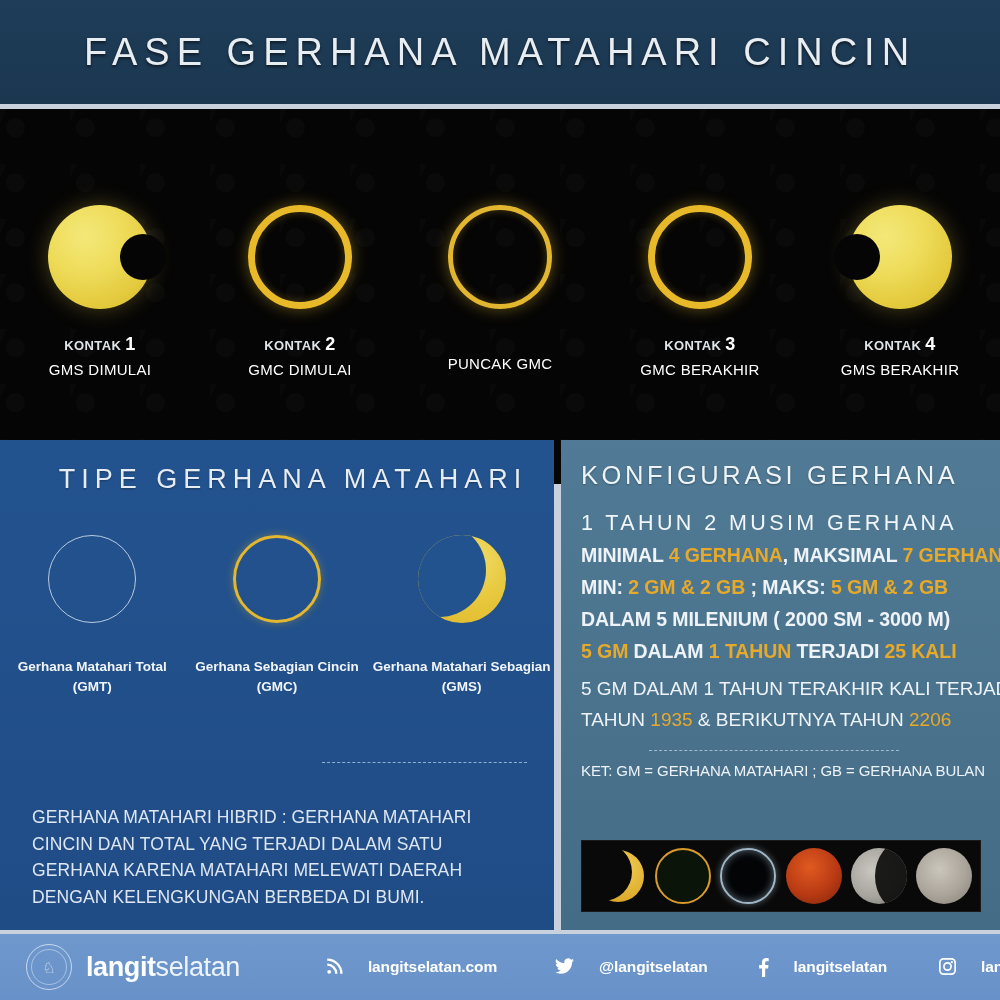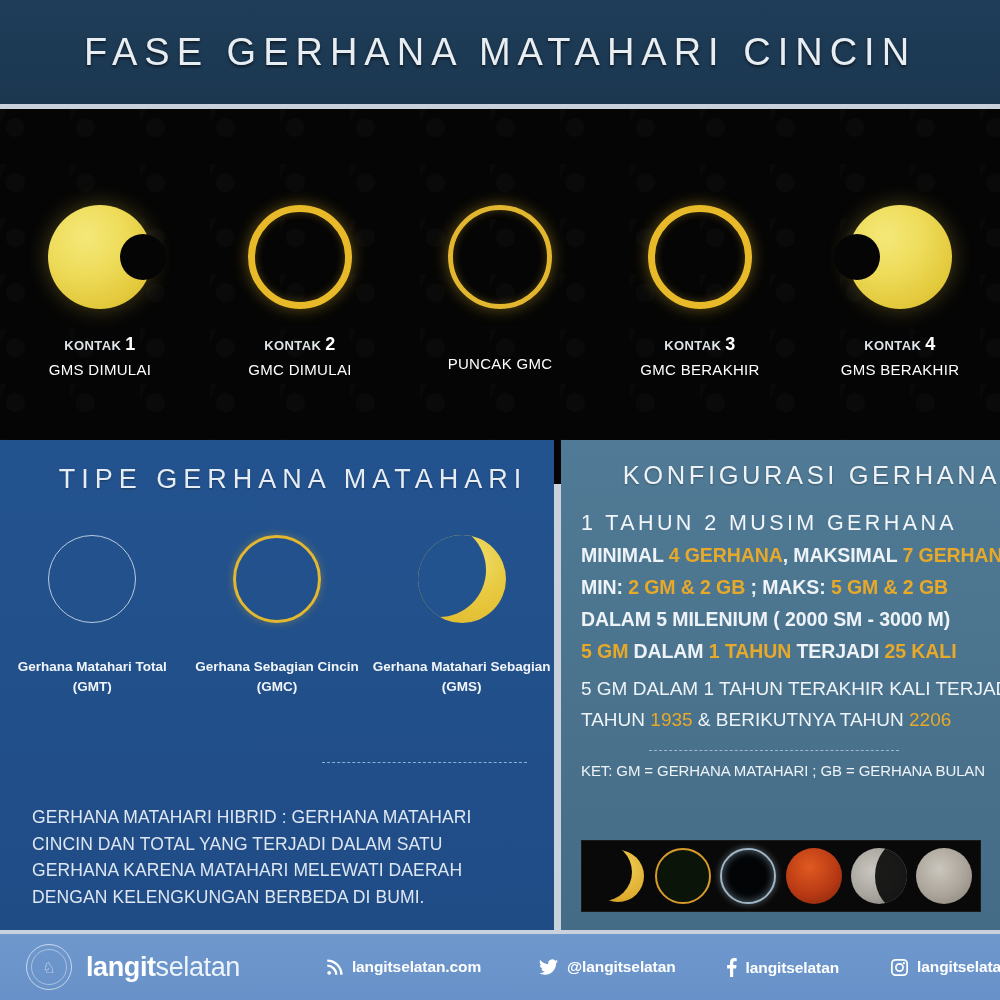--- a/index.html
+++ b/index.html
@@ -62,21 +62,21 @@
   .cres::after{content:"";position:absolute;left:-26px;top:-12px;width:94px;height:94px;
       border-radius:50%;background:#23538f;}
   .type .cap{margin-top:34px;color:#f1f5f9;font-size:13.5px;font-weight:700;
       text-align:center;line-height:1.5;}
   .dash{position:absolute;left:322px;top:322px;width:205px;height:1px;
       border-top:1.6px dashed #8fb0d6;}
   .hybrid{position:absolute;left:32px;top:364px;width:500px;color:#dde6f1;
       font-size:17.5px;line-height:1.52;letter-spacing:.1px;font-weight:400;}
 
   .rp-title{color:#eef3f7;font-size:25.5px;letter-spacing:3.6px;margin:21px 0 0 20px;
-      font-weight:400;text-shadow:0 1px 2px rgba(0,0,0,.28);text-align:right;}
+      font-weight:400;text-shadow:0 1px 2px rgba(0,0,0,.28);}
   .rp-sub{color:#f2f6fa;font-size:21.5px;letter-spacing:3.4px;margin:21px 0 0 20px;font-weight:400;}
   .rp-line{color:#eef3f8;font-size:19.5px;margin:7px 0 0 20px;line-height:1.28;
       font-weight:700;letter-spacing:-.1px;white-space:nowrap;}
   .rp-line.reg{font-weight:400;font-size:19px;letter-spacing:0;}
   .gold{color:#e7a92a;}
   .rp-dash{margin:18px 0 0 88px;width:250px;height:1px;border-top:1.6px dashed #9fbccf;}
   .rp-ket{color:#eef3f8;font-size:15px;margin:10px 0 0 20px;font-weight:400;letter-spacing:-.1px;}
 
   .photostrip{position:absolute;left:20px;top:400px;width:400px;height:72px;background:#090909;
       display:flex;align-items:center;justify-content:space-between;padding:0 8px;box-sizing:border-box;
@@ -101,22 +101,22 @@
       background:linear-gradient(180deg,#6f99cd 0%,#6791c8 100%);display:flex;align-items:center;}
   .brand{display:flex;align-items:center;margin-left:26px;}
   .seal{width:46px;height:46px;border-radius:50%;box-sizing:border-box;
       border:1.4px solid rgba(255,255,255,.62);position:relative;}
   .seal::before{content:"";position:absolute;inset:4px;border-radius:50%;
       border:1px solid rgba(255,255,255,.42);}
   .seal .horse{position:absolute;left:50%;top:50%;transform:translate(-50%,-50%);
       font-size:15px;color:rgba(255,255,255,.78);line-height:1;}
   .brandtxt{margin-left:14px;font-size:27px;color:#fff;letter-spacing:-.4px;}
   .brandtxt b{font-weight:700;}.brandtxt span{font-weight:300;color:#eef4fb;}
-  .social{display:flex;align-items:flex-end;color:#fff;font-size:15.5px;font-weight:700;
-      letter-spacing:-.1px;}
+  .social{display:flex;align-items:flex-start;color:#fff;font-size:15.5px;font-weight:700;
+      letter-spacing:-.1px;gap:16px;}
   .social .ic{margin-right:9px;display:flex;align-items:center;}
   .s1{margin-left:86px;}.s2{margin-left:58px;}.s3{margin-left:50px;}.s4{margin-left:52px;}
 </style>
 </head>
 <body>
 
 <div class="page">
 
   <div class="header">
     <div class="header-title">FASE GERHANA MATAHARI CINCIN</div>

